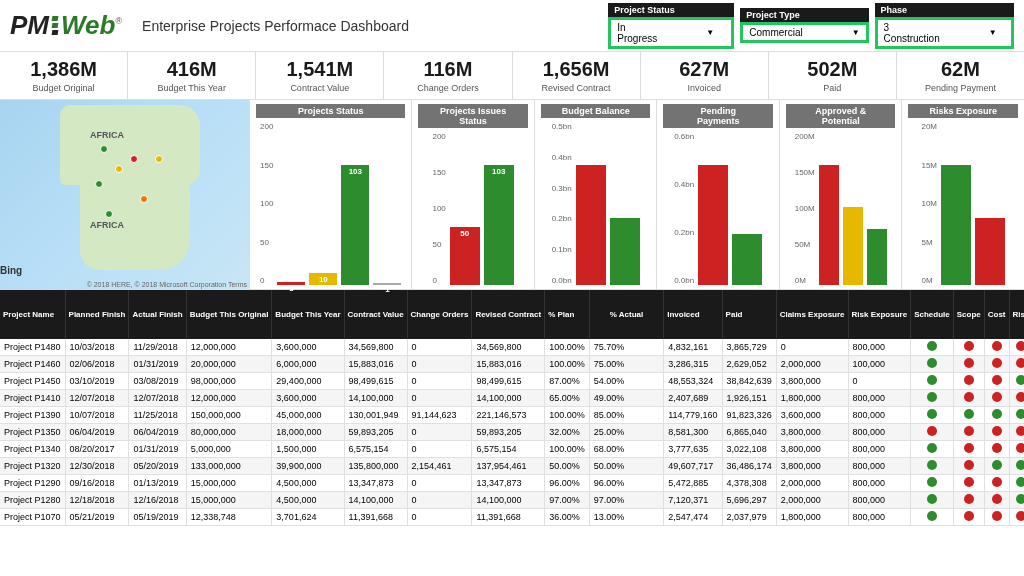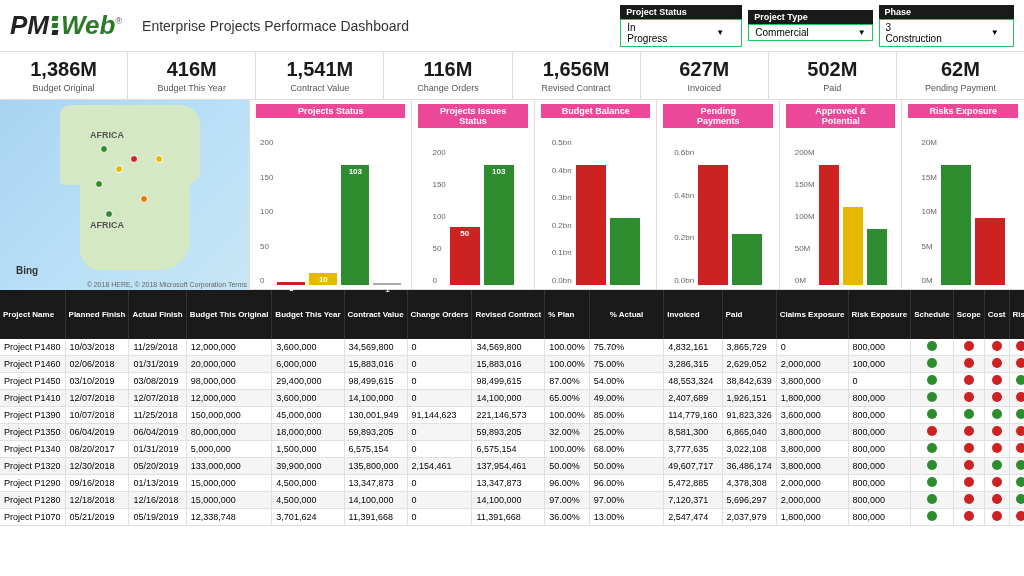--- a/index.html
+++ b/index.html
@@ -4,21 +4,21 @@
   <style>
     * { box-sizing: border-box; margin: 0; padding: 0; font-family: Arial, sans-serif; }
     body { width: 1024px; height: 576px; overflow: hidden; background: #fff; font-size: 11px; }
 
     
     .header { display: flex; align-items: center; justify-content: space-between; padding: 6px 10px; border-bottom: 1px solid #ddd; height: 52px; }
     .header-title { font-size: 14px; color: #333; margin-left: 20px; flex: 1; }
     .header-filters { display: flex; gap: 6px; align-items: center; }
     .filter-group { display: flex; flex-direction: column; font-size: 10px; }
     .filter-label { font-weight: bold; background: #1a1a1a; color: white; padding: 2px 6px; font-size: 9px; }
-    .filter-select { display: flex; align-items: center; border: 1px solid #22c55e; padding: 2px 6px; font-size: 10px; min-width: 100px; background: white; cursor: pointer; gap: 45px; }
+    .filter-select { display: flex; align-items: center; border: 3px solid #22c55e; padding: 2px 6px; font-size: 10px; min-width: 100px; background: white; cursor: pointer; gap: 45px; }
     .filter-select span { flex: 1; }
     .chevron { font-size: 8px; margin-left: 4px; }
 
     
     .kpi-row { display: flex; border-bottom: 1px solid #ddd; }
     .kpi-item { flex: 1; padding: 6px 10px; border-right: 1px solid #ddd; text-align: center; }
     .kpi-item:last-child { border-right: none; }
     .kpi-value { font-size: 20px; font-weight: bold; color: #1a1a1a; }
     .kpi-label { font-size: 9px; color: #555; margin-top: 2px; }
 
@@ -27,21 +27,21 @@
     .map-container { width: 250px; height: 190px; background: #c8e6f5; border-right: 1px solid #ddd; position: relative; overflow: hidden; flex-shrink: 0; }
     .map-ocean { background: linear-gradient(135deg, #a8d4f0 0%, #b8dff7 50%, #c8e6f5 100%); width: 100%; height: 100%; position: absolute; }
     .map-land { position: absolute; background: #d4e8c4; border-radius: 3px; }
     .map-label { position: absolute; font-size: 9px; font-weight: bold; color: #555; }
     .map-dot { position: absolute; width: 8px; height: 8px; border-radius: 50%; border: 1px solid white; }
     .map-copyright { position: absolute; bottom: 2px; right: 2px; font-size: 7px; color: #666; }
 
     .charts-section { flex: 1; display: flex; }
     .chart-panel { flex: 1; border-right: 1px solid #ddd; padding: 4px 6px; display: flex; flex-direction: column; }
     .chart-panel:last-child { border-right: none; }
-    .chart-title { font-size: 9px; font-weight: bold; color: #333; text-align: center; background: #ec4899; color: white; padding: 2px 16px; margin-bottom: 20px; }
+    .chart-title { font-size: 9px; font-weight: bold; color: #333; text-align: center; background: #737373; color: white; padding: 2px 16px; margin-bottom: 4px; }
     .chart-area { flex: 1; display: flex; align-items: flex-end; justify-content: center; gap: 4px; position: relative; }
     .chart-y-labels { display: flex; flex-direction: column; justify-content: space-between; font-size: 8px; color: #666; height: 100%; padding-bottom: 0; }
     .bar { display: flex; align-items: flex-end; justify-content: center; font-size: 8px; font-weight: bold; color: white; }
 
     
     .table-container { overflow-y: auto; height: calc(576px - 52px - 72px - 190px); }
     table { width: 100%; border-collapse: collapse; font-size: 9px; }
     thead tr { background: #1a1a1a; color: white; }
     thead th { padding: 3px 4px; text-align: left; font-weight: bold; border-right: 1px solid #333; white-space: nowrap; }
     tbody tr { border-bottom: 1px solid #e0e0e0; }
@@ -145,21 +145,21 @@
     <div class="map-label" style="top:30px;left:90px;">AFRICA</div>
     <div class="map-label" style="top:120px;left:90px;">AFRICA</div>
 
     <div class="map-dot dot-green" style="top:45px;left:100px;"></div>
     <div class="map-dot dot-red" style="top:55px;left:130px;"></div>
     <div class="map-dot dot-yellow" style="top:65px;left:115px;"></div>
     <div class="map-dot dot-green" style="top:80px;left:95px;"></div>
     <div class="map-dot dot-orange" style="top:95px;left:140px;"></div>
     <div class="map-dot dot-green" style="top:110px;left:105px;"></div>
     <div class="map-dot dot-yellow" style="top:55px;left:155px;"></div>
-    <div style="position:absolute;bottom:14px;left:16px;display:flex;align-items:flex-end;gap:2px;">
+    <div style="position:absolute;bottom:14px;left:0;display:flex;align-items:flex-end;gap:2px;">
       <span style="font-weight:bold;font-size:10px;color:#333;">Bing</span>
     </div>
     <div class="map-copyright">© 2018 HERE, © 2018 Microsoft Corporation Terms</div>
   </div>
 
   <div class="charts-section" id="charts-section">
       <div class="chart-panel">
         <div class="chart-title">Projects Status</div>
         <div class="chart-area" style="padding: 0px 4px; height: 130px;">
           <div class="chart-y-labels">

